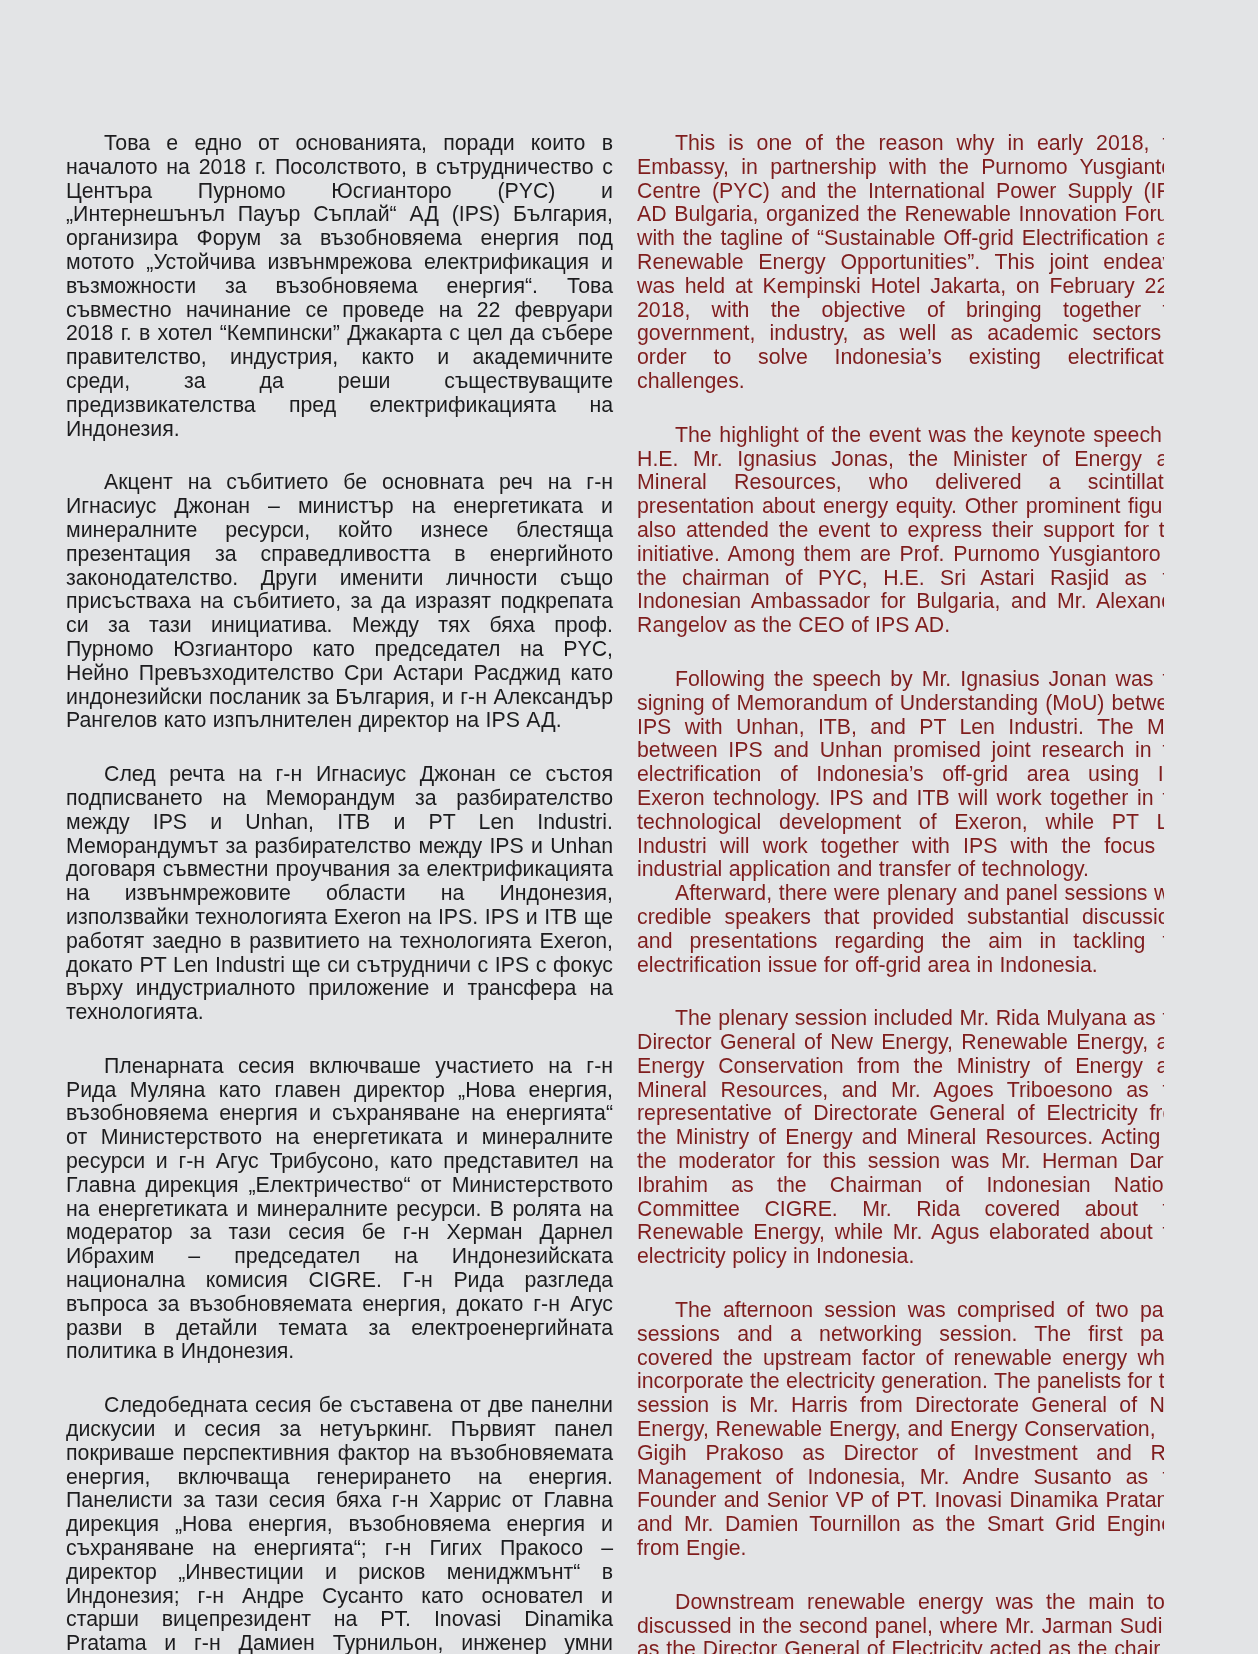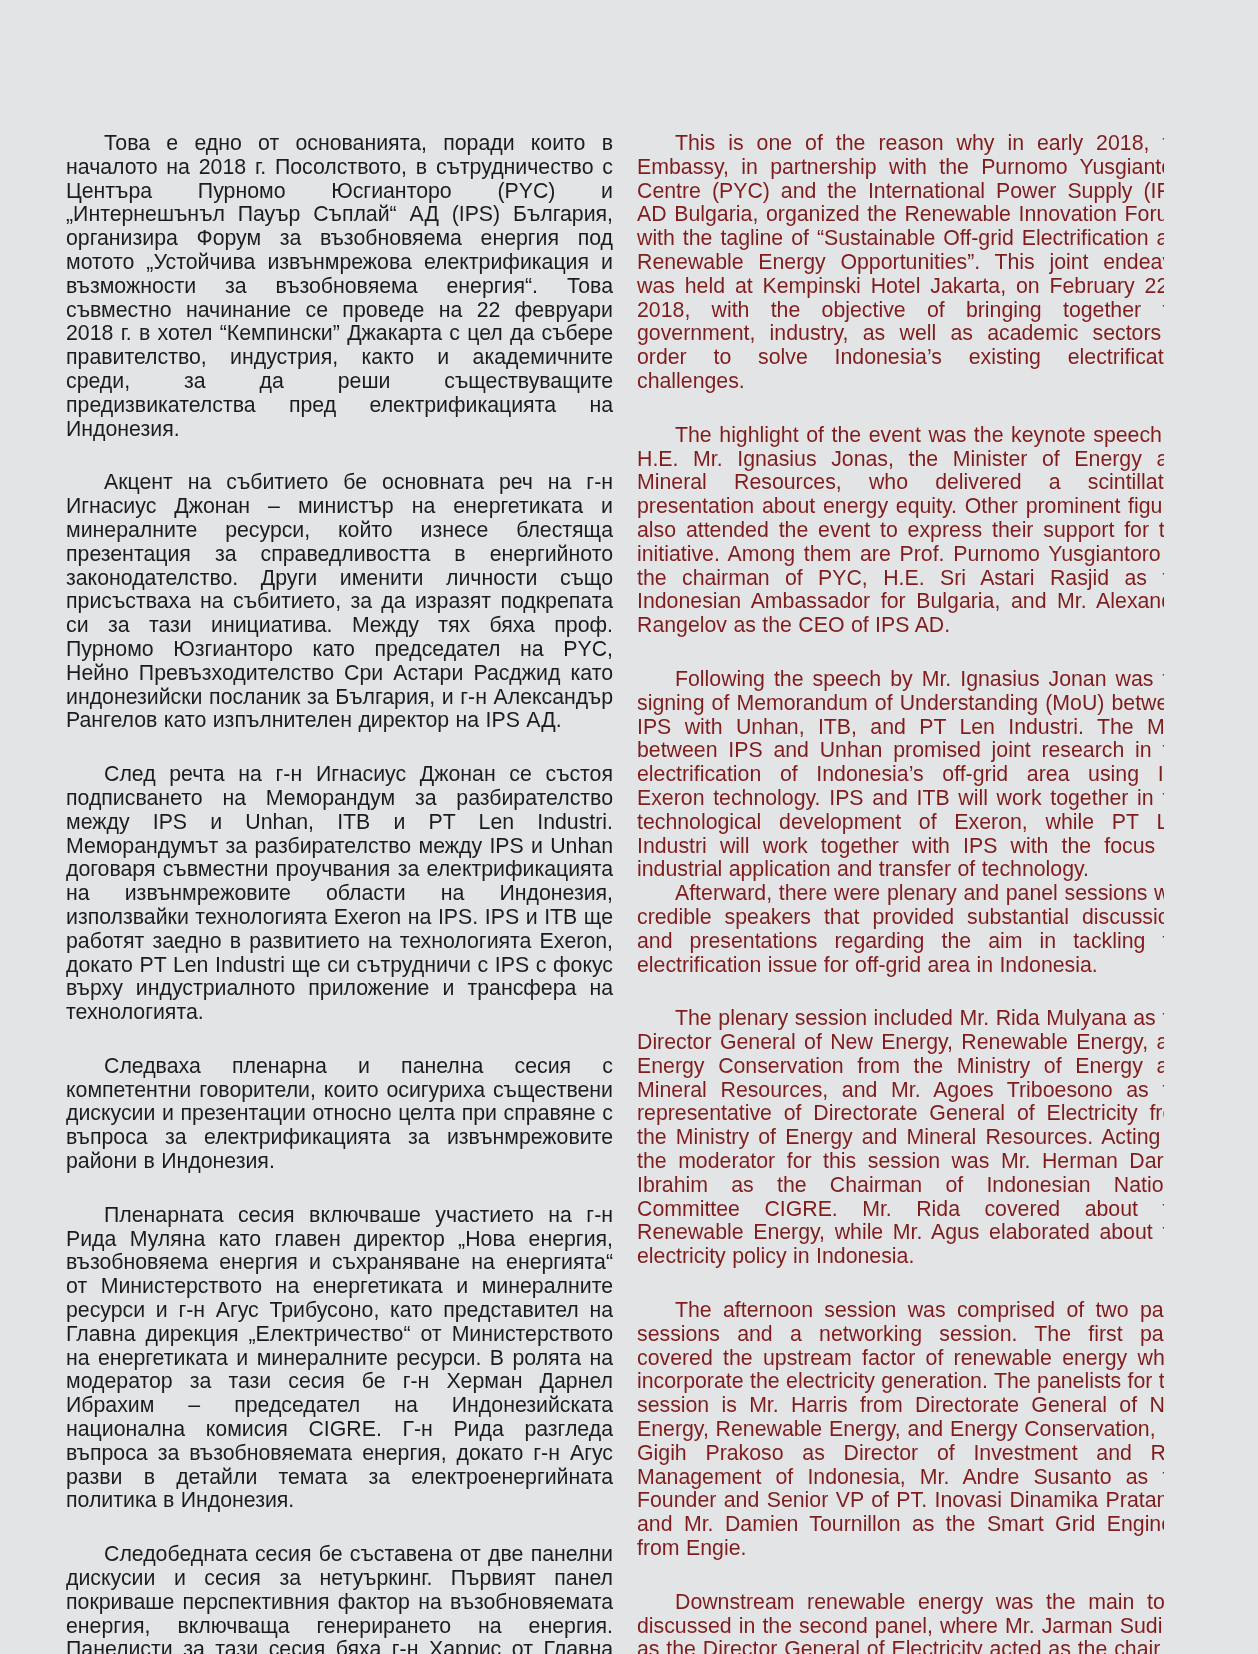--- a/index.html
+++ b/index.html
@@ -64,21 +64,20 @@
 </head>
 <body>
 
 <div class="page">
   <div class="columns">
 
     <div class="col col-left" lang="bg">
       <p class="para">Това е едно от основанията, поради които в началото на 2018 г. Посолството, в сътрудничество с Центъра Пурномо Юсгианторо (PYC) и „Интернешънъл Пауър Съплай“ АД (IPS) България, организира Форум за възобновяема енергия под мотото „Устойчива извънмрежова електрификация и възможности за възобновяема енергия“. Това съвместно начинание се проведе на 22 февруари 2018 г. в хотел “Кемпински” Джакарта с цел да събере правителство, индустрия, както и академичните среди, за да реши съществуващите предизвикателства пред електрификацията на Индонезия.</p>
       <p class="para">Акцент на събитието бе основната реч на г-н Игнасиус Джонан – министър на енергетиката и минералните ресурси, който изнесе блестяща презентация за справедливостта в енергийното законодателство. Други именити личности също присъстваха на събитието, за да изразят подкрепата си за тази инициатива. Между тях бяха проф. Пурномо Юзгианторо като председател на PYC, Нейно Превъзходителство Сри Астари Расджид като индонезийски посланик за България, и г-н Александър Рангелов като изпълнителен директор на IPS АД.</p>
       <p class="para">След речта на г-н Игнасиус Джонан се състоя подписването на Меморандум за разбирателство между IPS и Unhan, ITB и PT Len Industri. Меморандумът за разбирателство между IPS и Unhan договаря съвместни проучвания за електрификацията на извънмрежовите области на Индонезия, използвайки технологията Exeron на IPS. IPS и ITB ще работят заедно в развитието на технологията Exeron, докато PT Len Industri ще си сътрудничи с IPS с фокус върху индустриалното приложение и трансфера на технологията.</p>
-      <p class="para">Следваха пленарна и панелна сесия с компетентни говорители, които осигуриха съществени дискусии и презентации относно целта при справяне с въпроса за електрификацията за извънмрежовите райони в Индонезия.</p>
       <p class="para">Пленарната сесия включваше участието на г-н Рида Муляна като главен директор „Нова енергия, възобновяема енергия и съхраняване на енергията“ от Министерството на енергетиката и минералните ресурси и г-н Агус Трибусоно, като представител на Главна дирекция „Електричество“ от Министерството на енергетиката и минералните ресурси. В ролята на модератор за тази сесия бе г-н Херман Дарнел Ибрахим – председател на Индонезийската национална комисия CIGRE. Г-н Рида разгледа въпроса за възобновяемата енергия, докато г-н Агус разви в детайли темата за електроенергийната политика в Индонезия.</p>
       <p class="para">Следобедната сесия бе съставена от две панелни дискусии и сесия за нетуъркинг. Първият панел покриваше перспективния фактор на възобновяемата енергия, включваща генерирането на енергия. Панелисти за тази сесия бяха г-н Харрис от Главна дирекция „Нова енергия, възобновяема енергия и съхраняване на енергията“; г-н Гигих Пракосо – директор „Инвестиции и рисков мениджмънт“ в Индонезия; г-н Андре Сусанто като основател и старши вицепрезидент на PT. Inovasi Dinamika Pratama и г-н Дамиен Турнильон, инженер умни мрежи от „Engie”.</p>
     </div>
 
     <div class="col col-right" lang="en">
       <p class="para">This is one of the reason why in early 2018, the Embassy, in partnership with the Purnomo Yusgiantoro Centre (PYC) and the International Power Supply (IPS) AD Bulgaria, organized the Renewable Innovation Forum, with the tagline of “Sustainable Off-grid Electrification and Renewable Energy Opportunities”. This joint endeavor was held at Kempinski Hotel Jakarta, on February 22nd 2018, with the objective of bringing together the government, industry, as well as academic sectors in order to solve Indonesia’s existing electrification challenges.</p>
       <p class="para">The highlight of the event was the keynote speech by H.E. Mr. Ignasius Jonas, the Minister of Energy and Mineral Resources, who delivered a scintillating presentation about energy equity. Other prominent figures also attended the event to express their support for this initiative. Among them are Prof. Purnomo Yusgiantoro as the chairman of PYC, H.E. Sri Astari Rasjid as the Indonesian Ambassador for Bulgaria, and Mr. Alexander Rangelov as the CEO of IPS AD.</p>
       <p class="para">Following the speech by Mr. Ignasius Jonan was the signing of Memorandum of Understanding (MoU) between IPS with Unhan, ITB, and PT Len Industri. The MoU between IPS and Unhan promised joint research in the electrification of Indonesia’s off-grid area using IPS Exeron technology. IPS and ITB will work together in the technological development of Exeron, while PT Len Industri will work together with IPS with the focus on industrial application and transfer of technology.</p>
       <p class="para cont">Afterward, there were plenary and panel sessions with credible speakers that provided substantial discussions and presentations regarding the aim in tackling the electrification issue for off-grid area in Indonesia.</p>
       <p class="para">The plenary session included Mr. Rida Mulyana as the Director General of New Energy, Renewable Energy, and Energy Conservation from the Ministry of Energy and Mineral Resources, and Mr. Agoes Triboesono as the representative of Directorate General of Electricity from the Ministry of Energy and Mineral Resources. Acting as the moderator for this session was Mr. Herman Darnel Ibrahim as the Chairman of Indonesian National Committee CIGRE. Mr. Rida covered about the Renewable Energy, while Mr. Agus elaborated about the electricity policy in Indonesia.</p>

